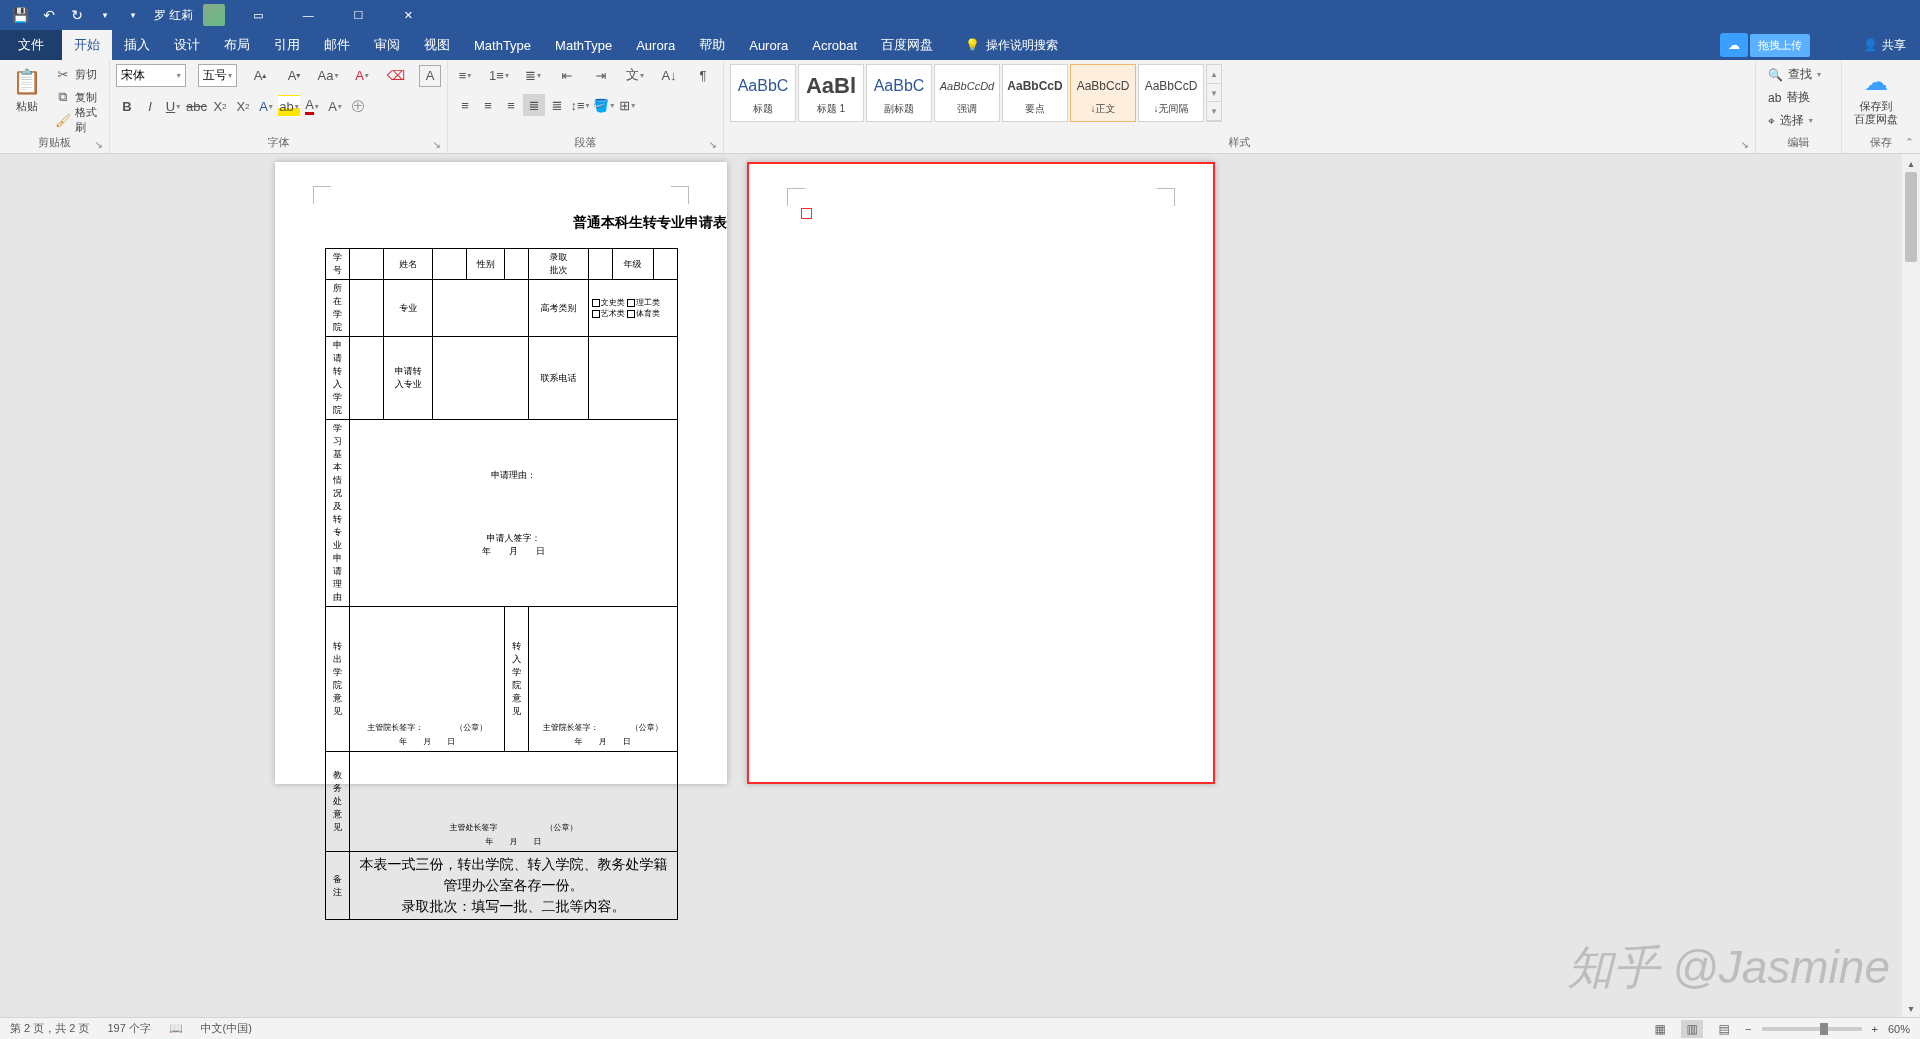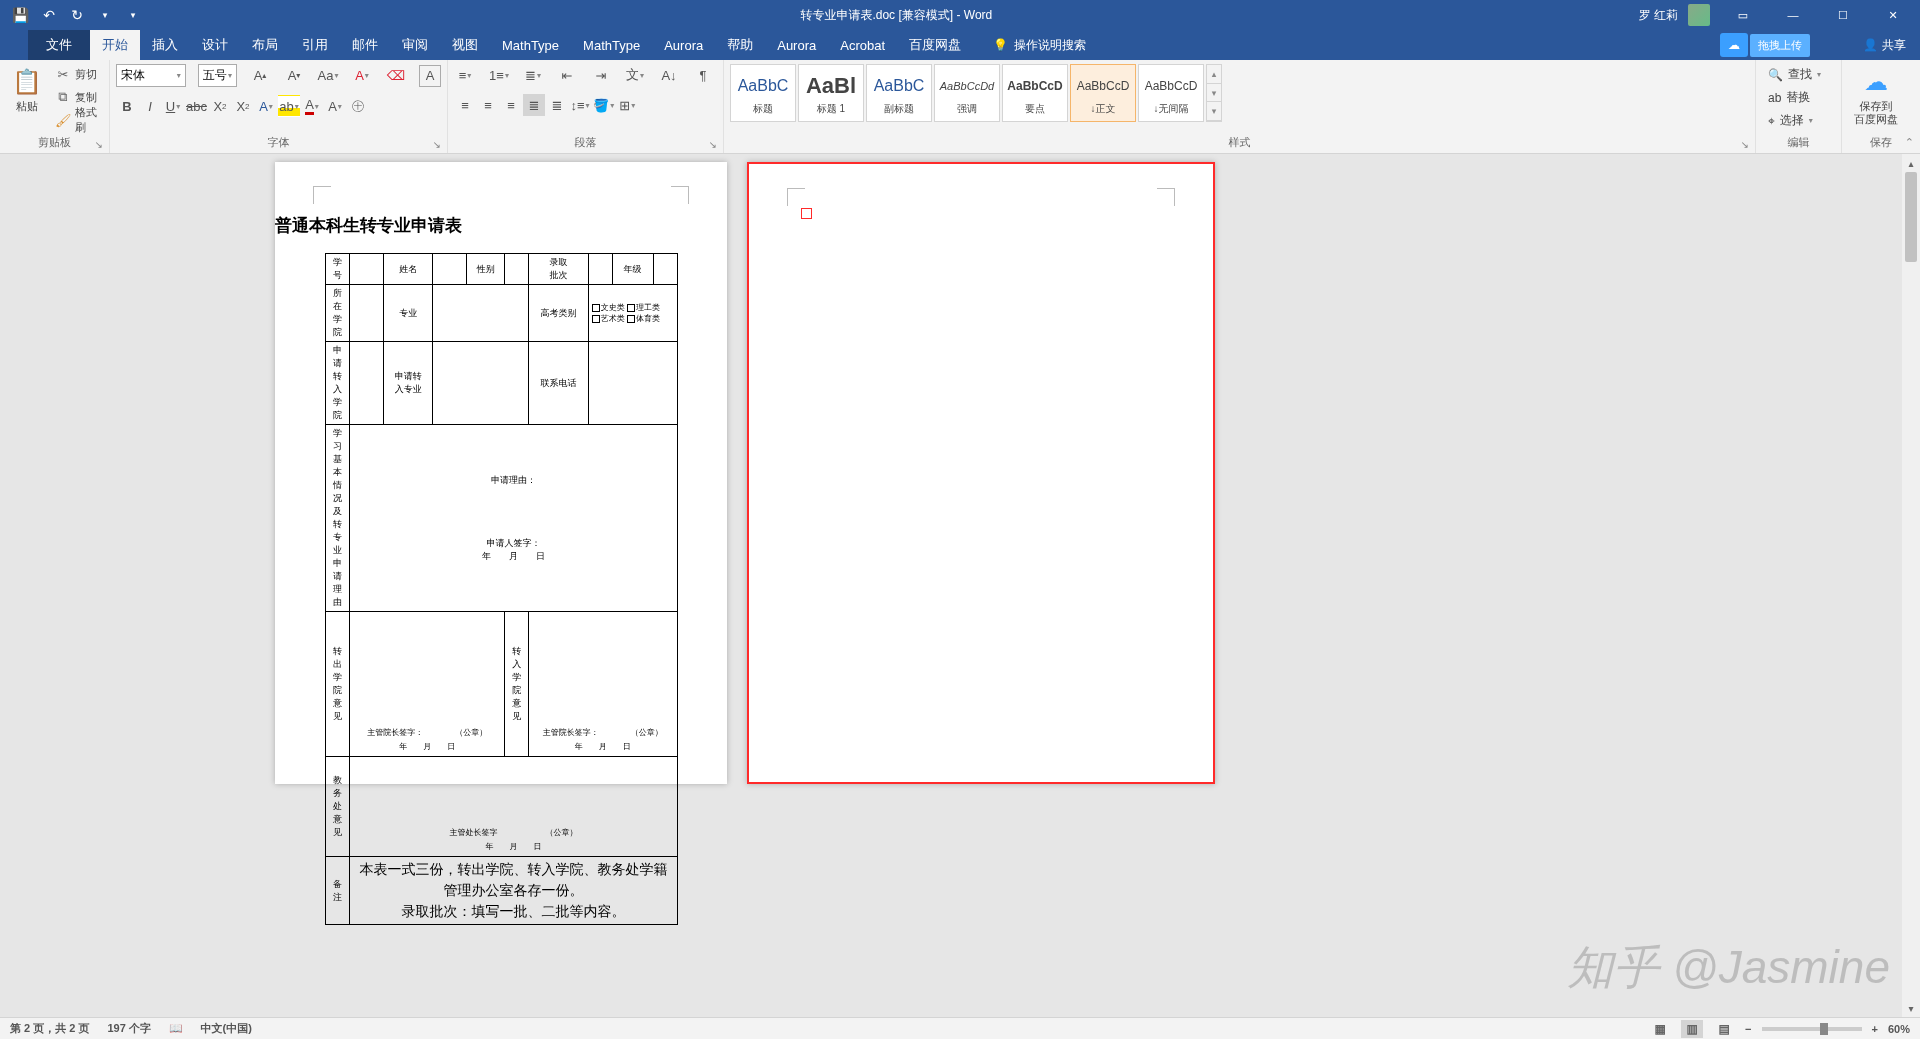--- a/index.html
+++ b/index.html
@@ -5,21 +5,21 @@
 * { margin:0; padding:0; box-sizing:border-box; font-family:"Microsoft YaHei","Segoe UI",sans-serif; }
 body { width:1920px; height:1039px; background:#e6e6e6; overflow:hidden; position:relative; }
 .titlebar { height:30px; background:#2b579a; color:#fff; display:flex; align-items:center; font-size:12px; }
 .qat { display:flex; gap:2px; padding:0 8px; align-items:center; height:100%; }
 .qat-btn { width:26px; height:26px; display:flex; align-items:center; justify-content:center; color:#fff; font-size:14px; }
 .title-center { flex:1; text-align:center; }
 .title-right { display:flex; align-items:center; gap:4px; padding-right:4px; }
 .winbtn { width:46px; height:30px; display:flex; align-items:center; justify-content:center; color:#fff; font-size:11px; }
 .avatar { width:22px; height:22px; background:linear-gradient(135deg,#8a8 0%,#6b8 100%); border-radius:2px; margin:0 6px; }
 .rowbg { height:30px; background:#2b579a; display:flex; align-items:center; }
-.tabs { display:flex; height:100%;margin-left:28px; }
+.tabs { display:flex; height:100%; }
 .tab { padding:0 12px; color:#fff; font-size:13px; display:flex; align-items:center; height:100%; cursor:pointer; }
 .tab.active { background:#f3f3f3; color:#2b579a; }
 .tab.file { background:#1e3e6e; padding:0 18px; }
 .tell { display:flex; align-items:center; color:#fff; font-size:12px; margin-left:20px; gap:6px; }
 .share { margin-left:auto; color:#fff; font-size:12px; padding:0 14px; display:flex; align-items:center; gap:4px; }
 .cloud-widget { position:absolute; right:110px; top:30px; height:30px; display:flex; align-items:center; gap:2px; z-index:5; }
 .cloud-icon { width:28px; height:24px; background:#3b9fff; border-radius:3px; display:flex; align-items:center; justify-content:center; color:#fff; font-size:12px; }
 .cloud-btn { background:#5bb0ff; color:#fff; font-size:11px; padding:4px 8px; border-radius:2px; }
 .ribbon { height:94px; background:#f3f3f3; border-bottom:1px solid #d4d4d4; display:flex; position:relative; }
 .rgroup { border-right:1px solid #e1e1e1; display:flex; flex-direction:column; padding:2px 6px 0; }
@@ -51,53 +51,52 @@
 .editrow { display:flex; align-items:center; gap:5px; height:21px; }
 .collapse { position:absolute; right:6px; bottom:4px; font-size:11px; color:#888; }
 .canvas { position:absolute; top:154px; left:0; right:18px; bottom:22px; background:#e6e6e6; overflow:hidden; }
 .page { position:absolute; background:#fff; box-shadow:0 0 6px rgba(0,0,0,.25); }
 .page1 { left:275px; top:8px; width:452px; height:622px; }
 .page2 { left:747px; top:8px; width:468px; height:622px; border:2px solid #ff2a2a; }
 .cropmark { position:absolute; width:18px; height:18px; }
 .cm-tl { top:24px; left:38px; border-left:1px solid #bbb; border-top:1px solid #bbb; }
 .cm-tr { top:24px; right:38px; border-right:1px solid #bbb; border-top:1px solid #bbb; }
 .cursor { position:absolute; top:44px; left:52px; width:11px; height:11px; border:1px solid #ff2a2a; }
-.doc-title { text-align:left; font-size:17px; font-weight:bold; margin:52px 0 16px; font-family:"SimSun",serif; }
+.doc-title { text-align:right; font-size:14px; font-weight:bold; margin:52px 0 16px; font-family:"SimSun",serif; }
 .form { width:353px; margin:0 auto; border-collapse:collapse; font-family:"SimSun",serif; }
 .form td { border:1px solid #000; font-size:9px; padding:2px 3px; text-align:center; vertical-align:middle; }
 .form .lab { font-size:9px; }
 .form .tall { height:90px; }
 .form .med { height:145px; }
 .form .med2 { height:100px; }
 .form .sm { height:48px; }
 .tl { text-align:left; vertical-align:top; padding:4px; }
 .vscroll { position:absolute; right:0; top:154px; bottom:22px; width:18px; background:#f0f0f0; display:flex; flex-direction:column; align-items:center; }
 .vscroll .arr { height:18px; font-size:10px; color:#666; display:flex; align-items:center; justify-content:center; width:100%; }
 .vscroll .track { flex:1; width:100%; position:relative; }
 .vscroll .thumb { position:absolute; left:3px; right:3px; top:0; height:90px; background:#c1c1c1; border-radius:2px; }
-.status { position:absolute; bottom:0; left:0; right:0; height:22px; background:#f3f3f3; border-top:1px solid #d4d4d4; display:flex; align-items:center; font-size:11px; color:#555; padding:0 10px; gap:18px;font-weight:bold; }
+.status { position:absolute; bottom:0; left:0; right:0; height:22px; background:#f3f3f3; border-top:1px solid #d4d4d4; display:flex; align-items:center; font-size:11px; color:#555; padding:0 10px; gap:18px; }
 .status .right { margin-left:auto; display:flex; align-items:center; gap:10px; }
 .viewbtn { width:22px; height:18px; display:flex; align-items:center; justify-content:center; color:#666; font-size:12px; }
 .zslider { width:100px; height:4px; background:#ccc; position:relative; }
 .zslider .th { position:absolute; left:58px; top:-4px; width:8px; height:12px; background:#888; }
 .watermark { position:absolute; right:30px; bottom:40px; font-size:46px; font-style:italic; color:rgba(140,140,140,.45); font-family:"Segoe UI",sans-serif; pointer-events:none; display:flex; align-items:center; gap:12px; }
 .chk { display:inline-block; width:8px; height:8px; border:1px solid #000; margin-right:1px; vertical-align:middle; }
 </style>
 </head>
 <body>
 
 <div class="titlebar">
   <div class="qat">
     <div class="qat-btn">💾</div>
     <div class="qat-btn">↶</div>
     <div class="qat-btn">↻</div>
     <div class="qat-btn" style="font-size:9px">▾</div>
     <div class="qat-btn" style="font-size:9px">▾</div>
   </div>
-  <div class="title-center">转专业申请表.doc [兼容模式] - Word</div>
   <div class="title-right">
     <span>罗 红莉</span>
     <div class="avatar"></div>
     <div class="winbtn">▭</div>
     <div class="winbtn">—</div>
     <div class="winbtn">☐</div>
     <div class="winbtn close">✕</div>
   </div>
 </div>
 

